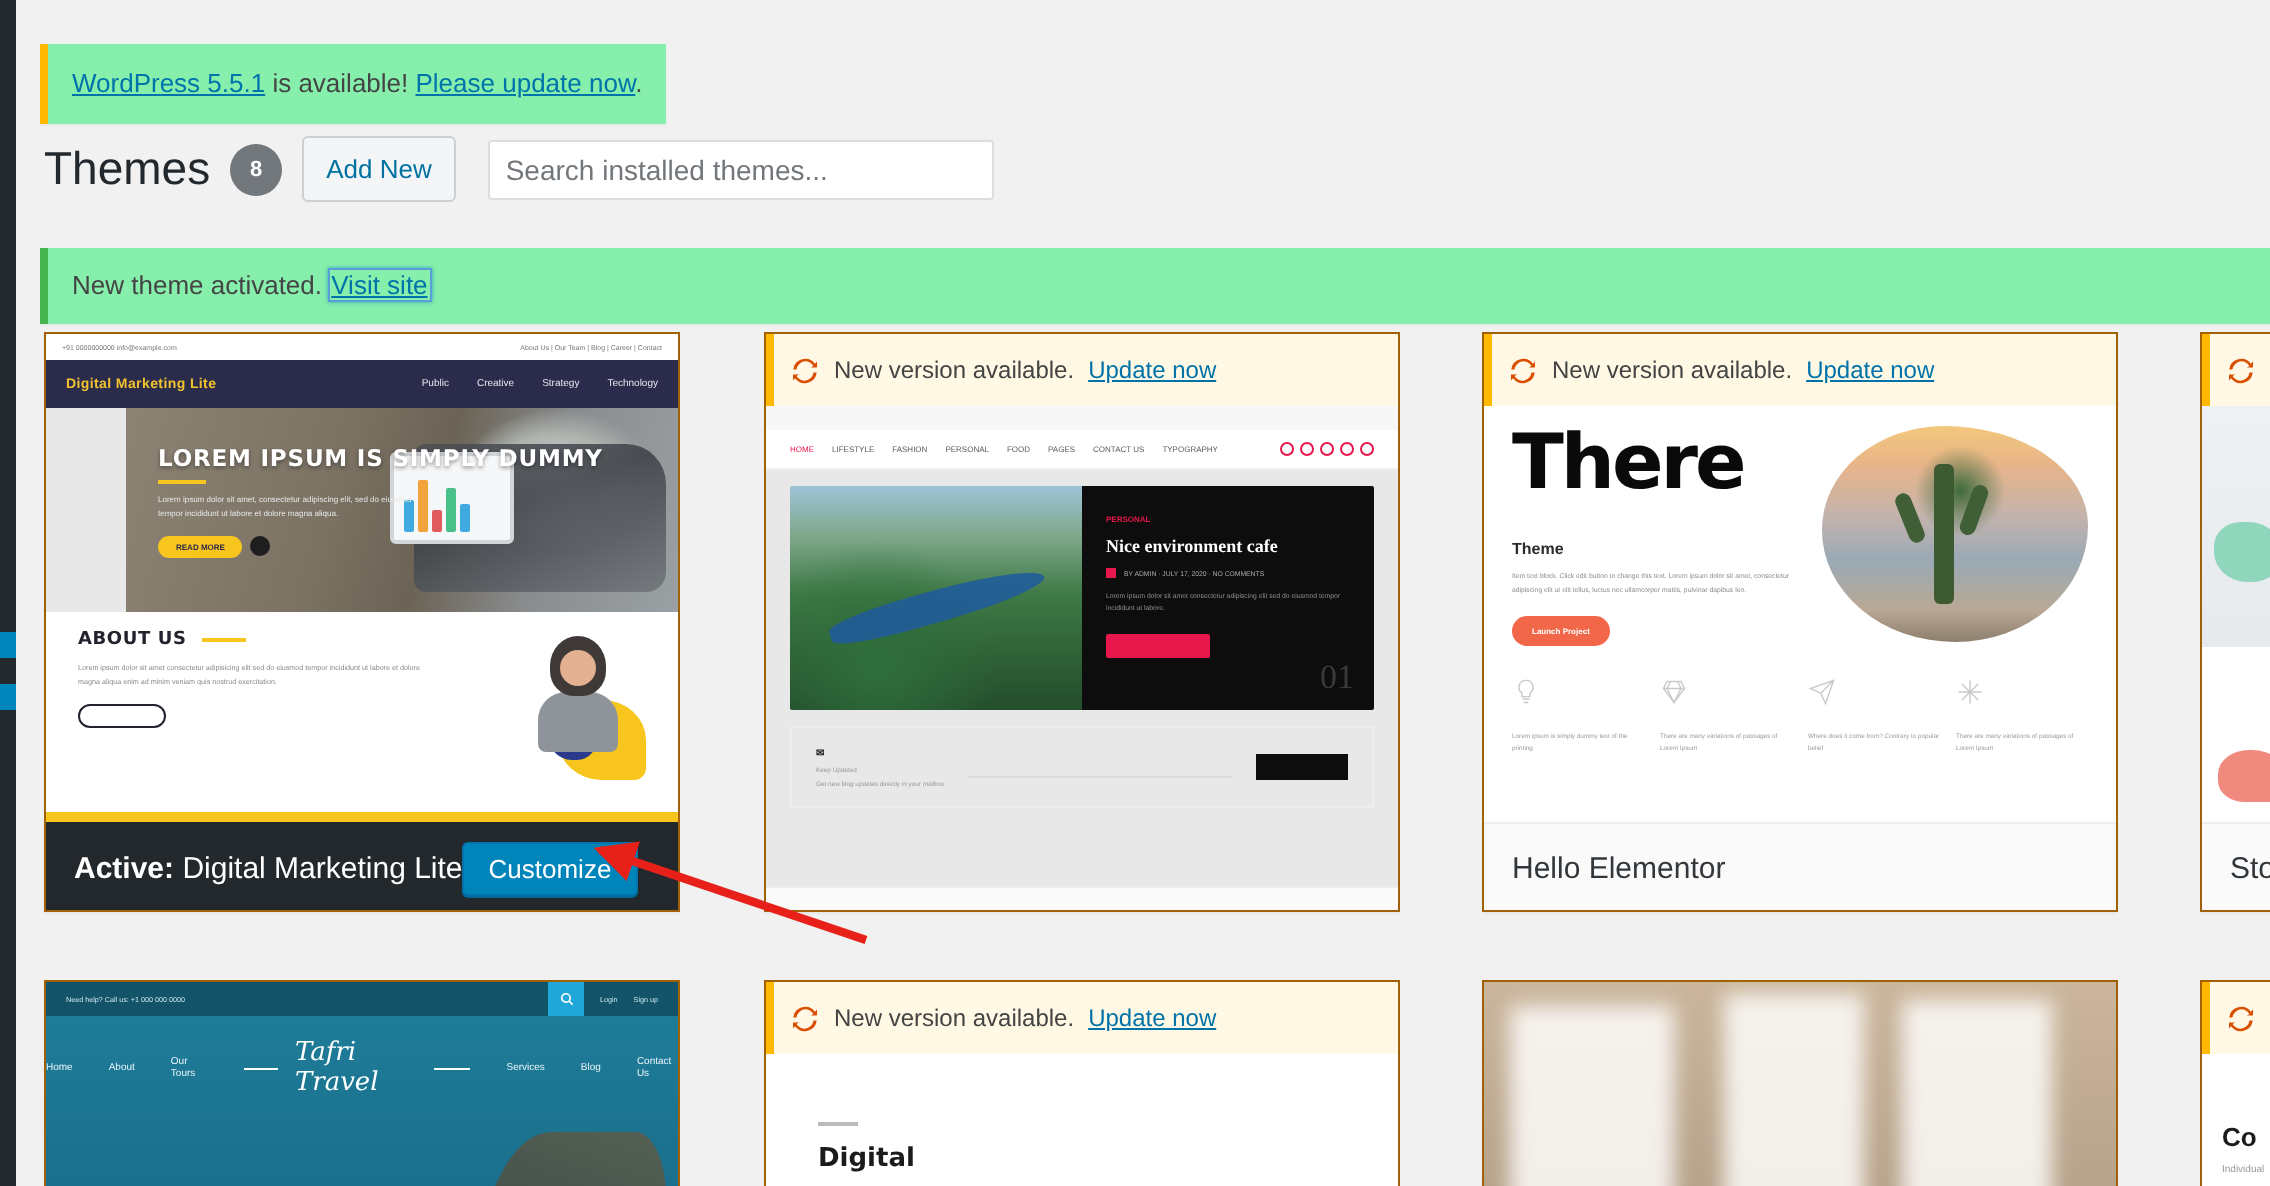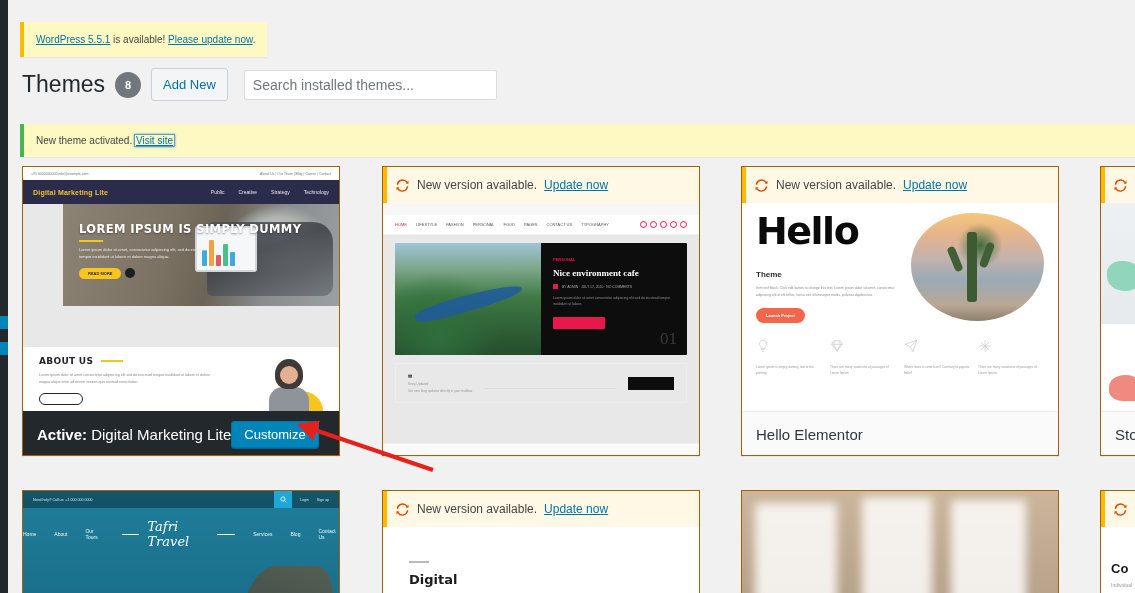--- a/index.html
+++ b/index.html
@@ -22,25 +22,25 @@
 
   
   #content {
     position: absolute; left: 8px; top: 0;
     width: 1127px; height: 593px;
     background: #f1f1f1;
   }
 
   
   .notice {
-    background: #fef9c3;
+    background: #86efac;
     border-left: 4px solid #ffb900;
     box-shadow: 0 1px 1px rgba(0,0,0,.04);
     padding: 10px 12px;
-    font-size: 10px;
+    font-size: 13px;
     line-height: 1.5;
     color: #444;
     display: inline-block;
   }
   #wp-update-notice {
     position: absolute; left: 12px; top: 22px;
   }
   #theme-activated-notice {
     position: absolute; left: 12px; top: 124px;
     border-left-color: #46b450;
@@ -187,21 +187,21 @@
   .dm-hero-text { position: absolute; left: 16px; top: 18px; z-index: 4; }
   .dm-h1 { color: #fff; font-size: 11.5px; font-weight: 700; letter-spacing: .4px;
     font-family: "DejaVu Sans", sans-serif; text-shadow: 0 1px 2px rgba(0,0,0,.4); }
   .dm-rule { width: 24px; height: 2px; background: #f7c51e; margin: 4px 0 5px; }
   .dm-p { color: #e9e9e9; font-size: 4px; line-height: 1.7; width: 140px; }
   .dm-btn { margin-top: 7px; display: inline-flex; align-items: center; gap: 4px; }
   .dm-btn span { background: #f7c51e; color: #2b2b4b; font-size: 4px; font-weight: 700;
     padding: 3px 9px; border-radius: 9px; }
   .dm-btn i { width: 10px; height: 10px; border-radius: 50%; background: #1e1e1e; display: block; }
 
-  .dm-about { background: #fff; height: 70px; padding: 9px 16px; position: relative; overflow: hidden; margin-top: 41px; }
+  .dm-about { background: #fff; height: 100px; padding: 9px 16px; position: relative; overflow: hidden; }
   .dm-about h3 { font-size: 9px; color: #23232e; letter-spacing: .3px;
     font-family: "DejaVu Sans", sans-serif; display: flex; align-items: center; gap: 8px; }
   .dm-about h3:after { content: ""; width: 22px; height: 2px; background: #f7c51e; display: block; }
   .dm-about p { font-size: 3.6px; line-height: 2; color: #8a8a8a; margin-top: 6px; width: 176px; }
   .dm-about-btn { margin-top: 7px; width: 44px; height: 12px; border: 1px solid #23232e;
     border-radius: 7px; }
   .dm-person {
     position: absolute; right: 14px; top: 8px; width: 78px; height: 78px;
   }
   .dm-person .blob { position: absolute; right: 2px; bottom: 2px; width: 44px; height: 40px;
@@ -471,21 +471,21 @@
         <svg class="update-icon" viewBox="0 0 20 20">
           <path fill="#d94f00" d="M10 3.5a6.5 6.5 0 0 1 5.6 3.2l-1.7 1h4.1V3.6l-1.4 1.5A8 8 0 0 0 2.2 9h2.1A6.5 6.5 0 0 1 10 3.5zm0 13a6.5 6.5 0 0 1-5.6-3.2l1.7-1H2V16.4l1.4-1.5A8 8 0 0 0 17.8 11h-2.1a6.5 6.5 0 0 1-5.7 5.5z"></path>
         </svg>
         <span>New version available. </span>
           <a href="#">Update now</a>
       </div>
       <div class="thumb" style="height:208px">
         <div class="he-wrap">
           <div class="he-top">
             <div class="he-left">
-              <div class="he-hello">Hello</div>
+              <div class="he-hello">There</div>
               <div class="he-theme">Theme</div>
               <div class="he-p">Item text block. Click edit button to change this text. Lorem ipsum dolor sit amet, consectetur adipiscing elit ut elit tellus, luctus nec ullamcorper mattis, pulvinar dapibus leo.</div>
               <div class="he-btn">Launch Project</div>
             </div>
             <div class="he-img">
               <div class="he-cactus"></div>
             </div>
           </div>
           <div class="he-feats">
             <div class="he-feat">

